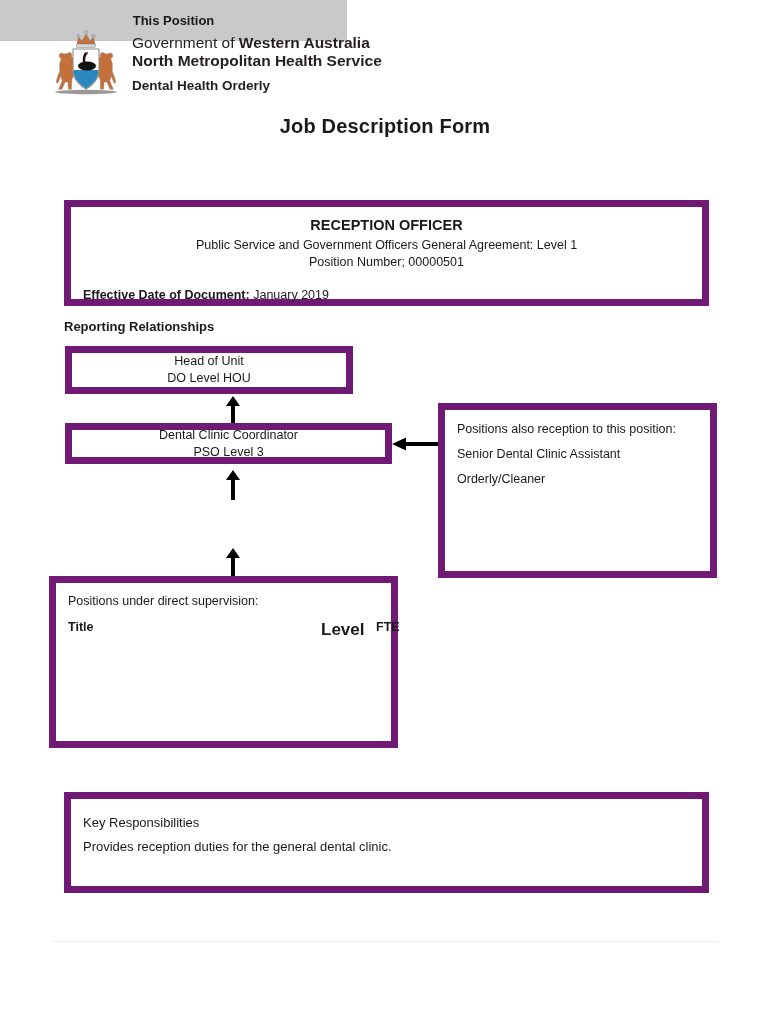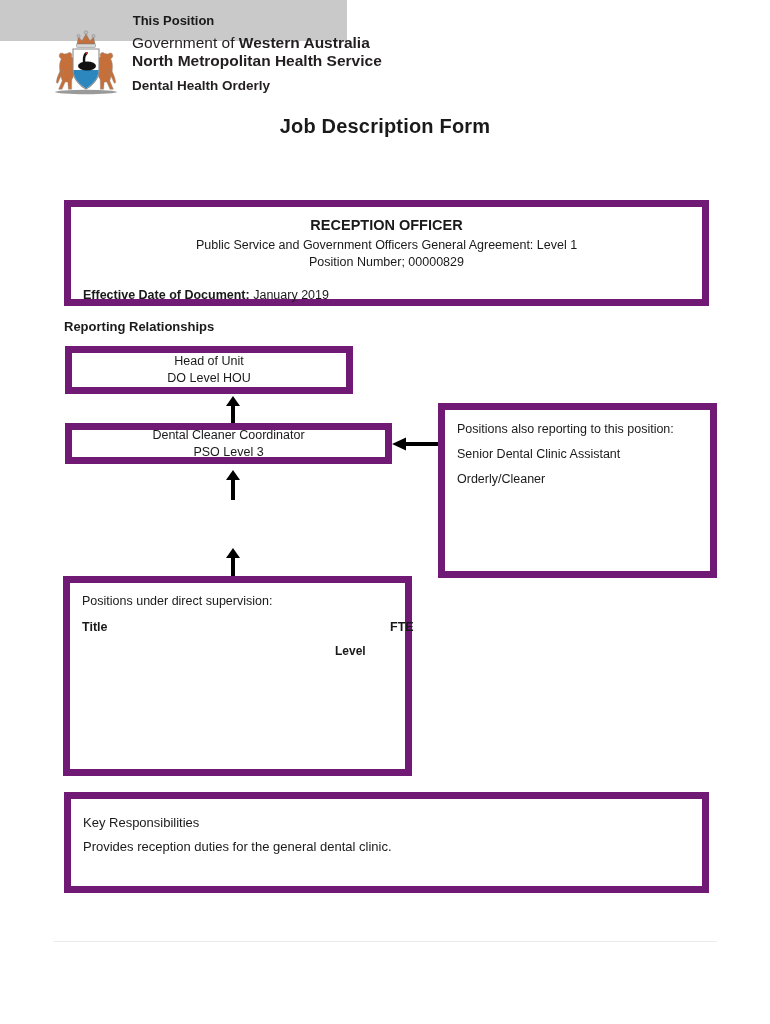--- a/index.html
+++ b/index.html
@@ -178,41 +178,41 @@
     height: 175px;
     padding: 12px 0 0 12px;
   }
   #also-reporting-box .line {
     font-size: 12.5px;
     margin-bottom: 11px;
   }
 
   
   #supervision-box {
-    left: 63px;
+    left: 49px;
     top: 576px;
     width: 349px;
-    height: 200px;
+    height: 172px;
     padding: 11px 0 0 12px;
   }
   #supervision-box .sup-intro {
     font-size: 12.5px;
   }
   .sup-head-row {
     position: relative;
     margin-top: 12px;
     height: 16px;
   }
   .sup-head-row .col-title {
     position: absolute; left: 0; top: 0;
     font-size: 12.5px; font-weight: 700;
   }
   .sup-head-row .col-level {
     position: absolute; left: 253px; top: 0;
-    font-size: 12px; font-weight: 700; margin-top: 24px;
+    font-size: 17px; font-weight: 700;
   }
   .sup-head-row .col-fte {
     position: absolute; left: 308px; top: 0;
     font-size: 12.5px; font-weight: 700;
   }
 
   
   #key-responsibilities-box {
     left: 64px;
     top: 792px;
@@ -293,21 +293,21 @@
       <div class="logo-line2">North Metropolitan Health Service</div>
       <div class="logo-line3">Dental Health Orderly</div>
     </div>
   </div>
 
   <div class="doc-title">Job Description Form</div>
 
   <div class="box" id="position-box">
     <div class="pos-title">RECEPTION OFFICER</div>
     <div class="pos-agreement">Public Service and Government Officers General Agreement: Level 1</div>
-    <div class="pos-number">Position Number; 00000829</div>
+    <div class="pos-number">Position Number; 00000501</div>
     <div class="pos-effective"><b>Effective Date of Document:</b>
       <span>January 2019</span>
     </div>
   </div>
 
   <div class="section-heading" id="reporting-heading">Reporting Relationships</div>
 
   <div class="box" id="head-of-unit-box">
     <div class="orgbox-inner">
       <span>Head of Unit</span>
@@ -315,21 +315,21 @@
     </div>
   </div>
 
   <svg class="arrow-up" style="left:225px; top:396px;" viewBox="0 0 16 30">
     <rect x="6" y="8" width="4" height="22" fill="#000"></rect>
     <path d="M8 0 L15 10 L1 10 Z" fill="#000"></path>
   </svg>
 
   <div class="box" id="coordinator-box">
     <div class="orgbox-inner">
-      <span>Dental Cleaner Coordinator</span>
+      <span>Dental Clinic Coordinator</span>
       <span>PSO Level 3</span>
     </div>
   </div>
 
   <svg class="arrow-left" style="left:392px; top:437px;" viewBox="0 0 48 14">
     <rect x="12" y="5" width="36" height="4" fill="#000"></rect>
     <path d="M0 7 L14 0.5 L14 13.5 Z" fill="#000"></path>
   </svg>
 
   <svg class="arrow-up" style="left:225px; top:470px;" viewBox="0 0 16 30">
@@ -340,21 +340,21 @@
   <div id="this-position-box">
     <span>This Position</span>
   </div>
 
   <svg class="arrow-up" style="left:225px; top:548px;" viewBox="0 0 16 30">
     <rect x="6" y="8" width="4" height="22" fill="#000"></rect>
     <path d="M8 0 L15 10 L1 10 Z" fill="#000"></path>
   </svg>
 
   <div class="box" id="also-reporting-box">
-    <div class="line">Positions also reporting to this position:</div>
+    <div class="line">Positions also reception to this position:</div>
     <div class="line">Senior Dental Clinic Assistant</div>
     <div class="line">Orderly/Cleaner</div>
   </div>
 
   <div class="box" id="supervision-box">
     <div class="sup-intro">Positions under direct supervision:</div>
     <div class="sup-head-row">
       <span class="col-title">Title</span>
       <span class="col-level">Level</span>
       <span class="col-fte">FTE</span>

